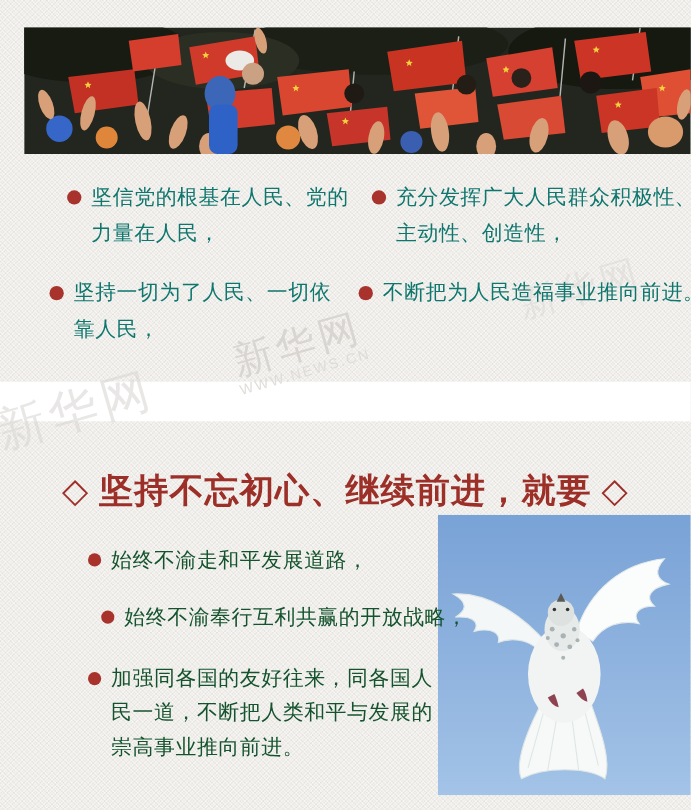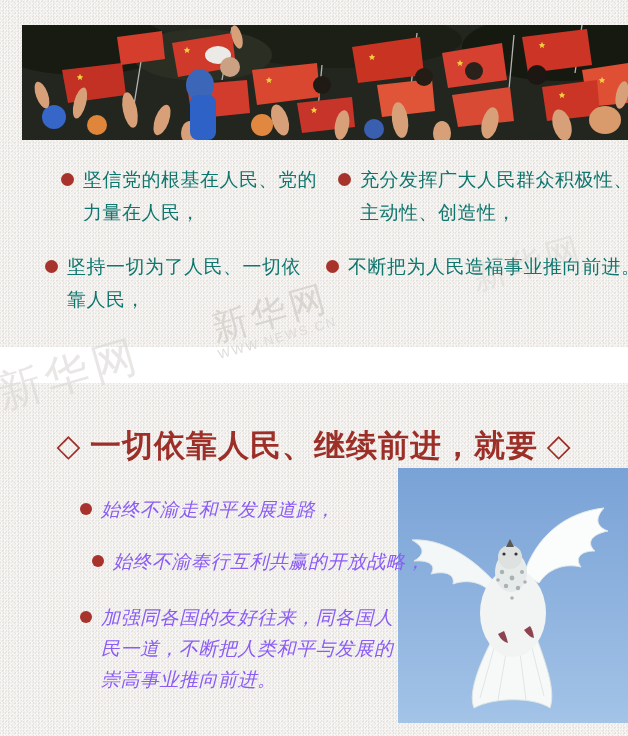--- a/index.html
+++ b/index.html
@@ -25,21 +25,21 @@
   .wm-right{left:468px;top:262px;font-size:34px;letter-spacing:4px;opacity:.45;}
   
   .crowd{left:22px;top:25px;width:606px;height:115px;}
   .dove{left:398px;top:468px;width:230px;height:255px;}
   .crowd svg,.dove svg{display:block;}
   
   .row{display:flex;gap:9px;align-items:flex-start;}
   .dot1{width:13px;height:13px;border-radius:50%;background:#a8332c;flex:0 0 13px;margin-top:10px;}
   .dot2{width:12px;height:12px;border-radius:50%;background:#a8332c;flex:0 0 12px;margin-top:9px;}
   .t1{font-size:19px;line-height:33px;color:#0f766e;letter-spacing:.5px;}
-  .t2{font-size:19px;line-height:31px;color:#8b5cf6;letter-spacing:.5px;font-style:italic;}
+  .t2{font-size:19px;line-height:31px;color:#14532d;letter-spacing:.5px;}
   .w-l{width:236px;}
   .w-r{width:276px;}
   .w-b3{width:298px;}
   .nowrap{white-space:nowrap;}
   .r-l1{left:61px;top:163px;}
   .r-l2{left:45px;top:250px;}
   .r-r1{left:338px;top:163px;}
   .r-r2{left:326px;top:250px;}
   .r-b1{left:80px;top:494px;}
   .r-b2{left:92px;top:546px;}
@@ -152,21 +152,21 @@
 </div>
 <div class="abs row r-r1">
   <span class="dot1"></span>
   <span class="t1 w-r">充分发挥广大人民群众积极性、主动性、创造性，</span>
 </div>
 <div class="abs row r-r2">
   <span class="dot1"></span>
   <span class="t1 nowrap">不断把为人民造福事业推向前进。</span>
 </div>
 
-<div class="abs title">◇ 一切依靠人民、继续前进，就要 ◇</div>
+<div class="abs title">◇ 坚持不忘初心、继续前进，就要 ◇</div>
 
 <div class="abs dove">
   <svg width="230" height="255" viewBox="0 0 230 255" xmlns="http://www.w3.org/2000/svg">
     <defs>
       <linearGradient id="sky" x1="0" y1="0" x2="0" y2="1">
         <stop offset="0" stop-color="#79a2d6"></stop>
         <stop offset="1" stop-color="#a3c3e7"></stop>
       </linearGradient>
     </defs>
     <rect width="230" height="255" fill="url(#sky)"></rect>

